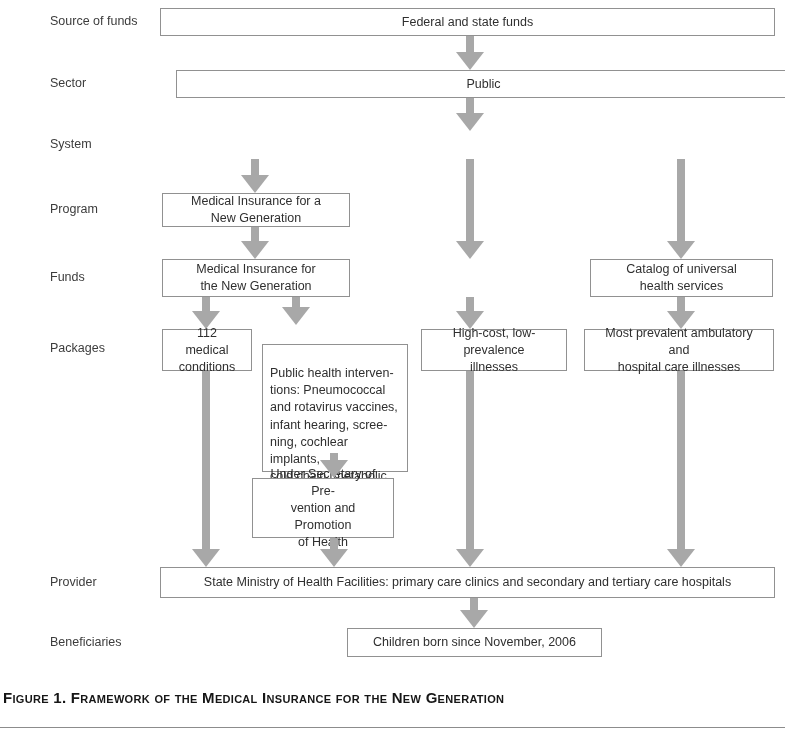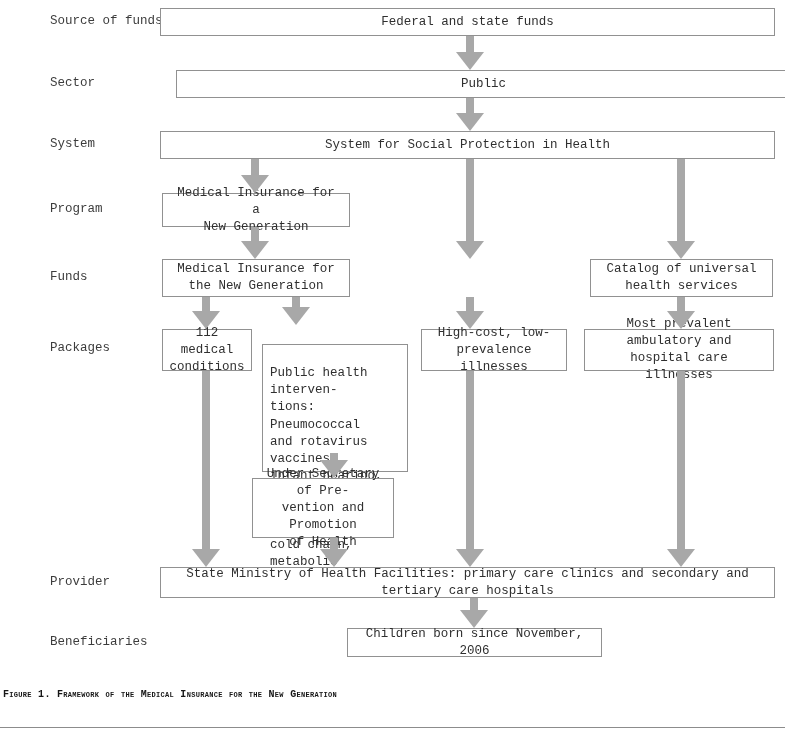--- a/index.html
+++ b/index.html
@@ -1,18 +1,18 @@
 <!DOCTYPE html>
 <html style="--arrow: #a8a8a8; --box-border: #919191; --box-text: #2f2f2f; --label-text: #3c3c3c; --caption-text: #161616; --rule: #8c8c8c;"><head>
 <meta charset="utf-8">
 <style>
   html,body{margin:0;padding:0;background:#ffffff;}
   #figure-root{
     position:relative;width:785px;height:733px;background:#ffffff;overflow:hidden;
-    font-family:Liberation Mono, monospace;
+    font-family:Liberation Sans, sans-serif;
   }
   .rowlabel{
     position:absolute;left:50px;font-size:12.5px;line-height:17px;
     color:var(--label-text,#3c3c3c);white-space:nowrap;
   }
   .box{
     position:absolute;box-sizing:border-box;background:#ffffff;
     border:1px solid var(--box-border,#919191);
     display:flex;align-items:center;justify-content:center;
     text-align:center;white-space:pre-line;
@@ -28,21 +28,21 @@
   }
   .arrow i{display:block;}
   .arrow .stem{width:8px;flex:1 1 auto;background:var(--arrow,#a8a8a8);}
   .arrow .head{
     flex:0 0 auto;width:0;height:0;
     border-left:14px solid transparent;border-right:14px solid transparent;
     border-top:18px solid var(--arrow,#a8a8a8);
   }
   .caption{
     position:absolute;left:3px;top:689px;
-    font-size:10px;font-weight:bold;font-variant:small-caps;
+    font-size:15px;font-weight:bold;font-variant:small-caps;
     letter-spacing:0.3px;color:var(--caption-text,#161616);white-space:nowrap;
   }
   .bottom-rule{
     position:absolute;left:0;top:727px;width:785px;height:0;
     border-top:1px solid var(--rule,#8c8c8c);
   }
 </style>
 </head>
 <body>
 
@@ -52,21 +52,20 @@
   <div class="rowlabel" style="top:75px">Sector</div>
   <div class="rowlabel" style="top:136px">System</div>
   <div class="rowlabel" style="top:201px">Program</div>
   <div class="rowlabel" style="top:269px">Funds</div>
   <div class="rowlabel" style="top:340px">Packages</div>
   <div class="rowlabel" style="top:574px">Provider</div>
   <div class="rowlabel" style="top:634px">Beneficiaries</div>
 
   <div class="box" style="left:160px;top:8px;width:615px;height:28px">Federal and state funds</div>
   <div class="box" style="left:176px;top:70px;width:615px;height:28px">Public</div>
-  <div class="box" style="left:160px;top:131px;width:615px;height:28px">System for Social Protection in Health</div>
   <div class="box" style="left:162px;top:193px;width:188px;height:34px">Medical Insurance for a
 New Generation</div>
   <div class="box" style="left:162px;top:259px;width:188px;height:38px">Medical Insurance for
 the New Generation</div>
   <div class="box" style="left:590px;top:259px;width:183px;height:38px">Catalog of universal
 health services</div>
   <div class="box" style="left:162px;top:329px;width:90px;height:42px">112 medical
 conditions</div>
   <div class="box paragraph" style="left:262px;top:325px;width:146px;height:128px">Public health interven-
 tions: Pneumococcal

